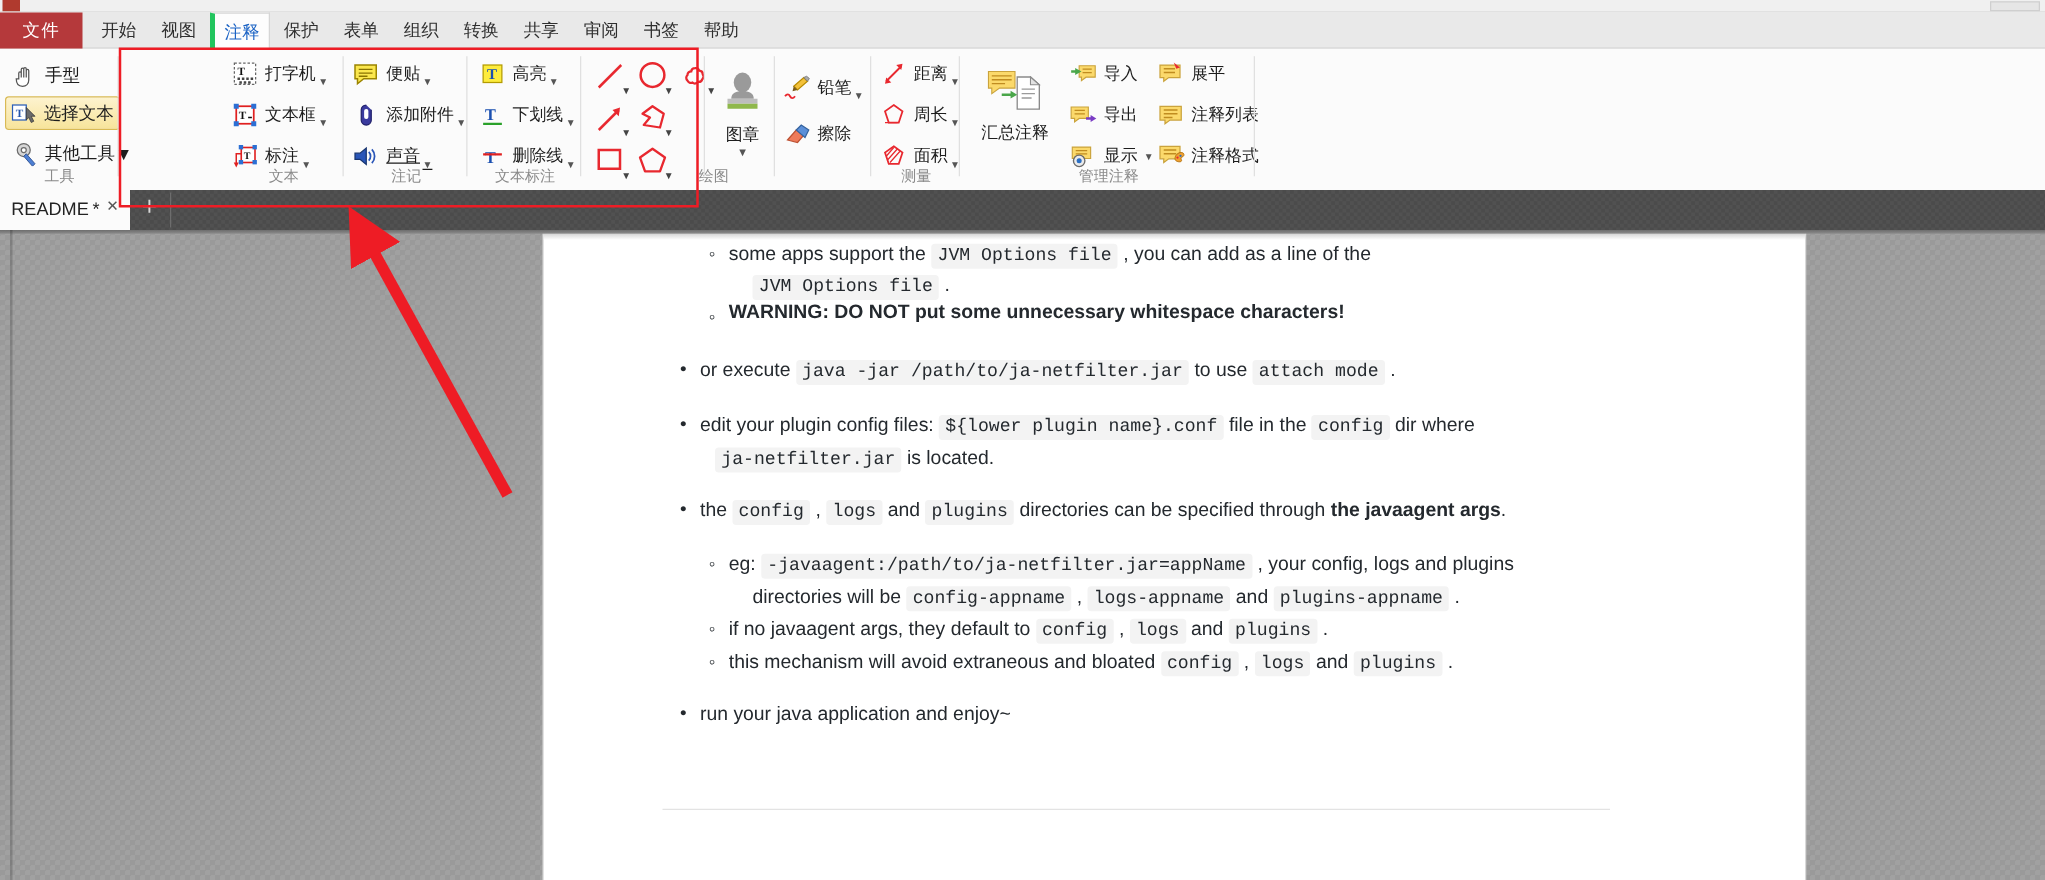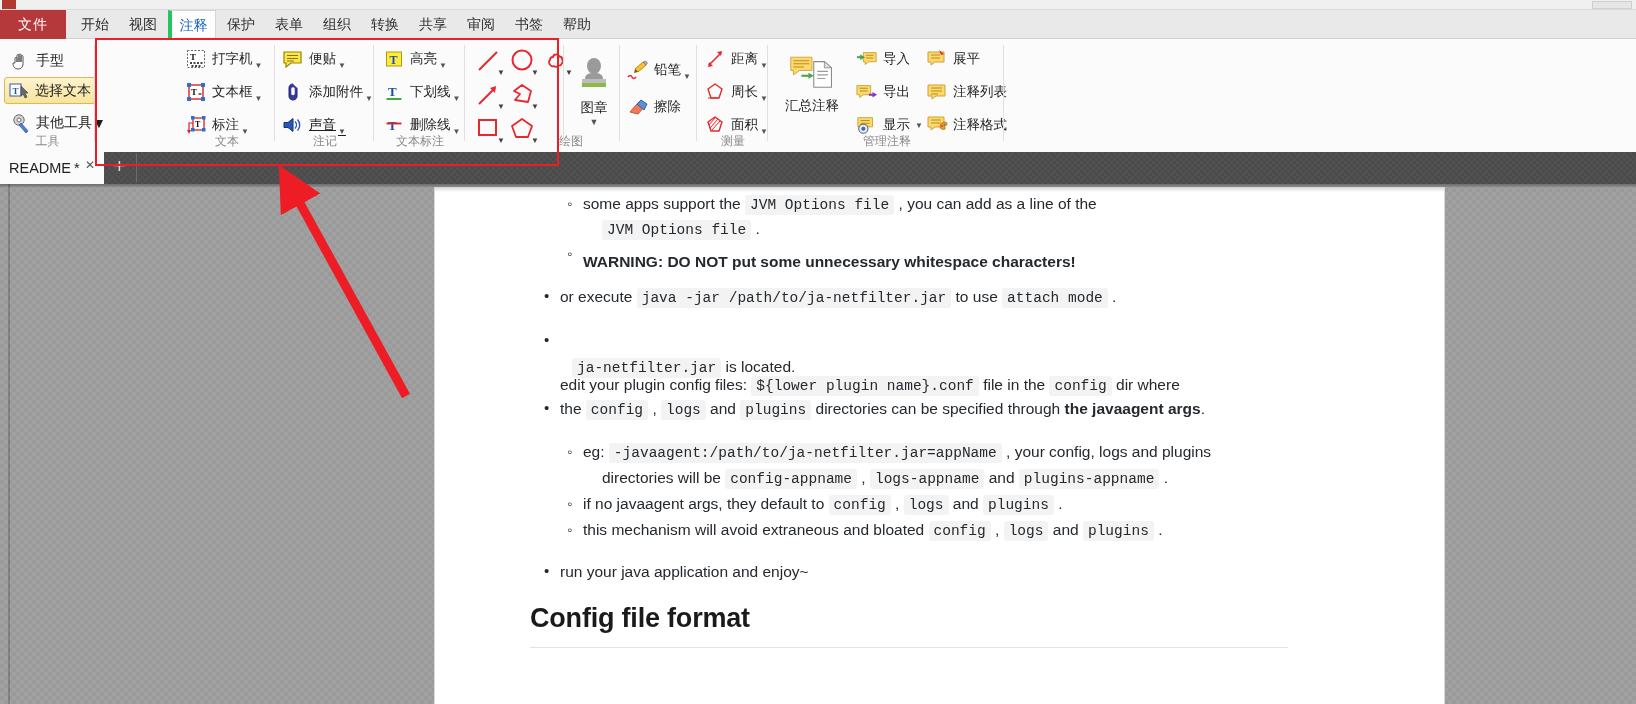--- a/index.html
+++ b/index.html
@@ -590,39 +590,38 @@
   <div id="viewerTopEdge"></div>
   <div id="leftGutterLine"></div>
 
   <div id="page">
     <div id="pageTopShade"></div>
     <div id="md">
         <span class="bul circ" style="left: 132px; top: 8px;"></span>
         <div class="bl" style="left: 148px; top: 8px;"><span>some apps support the </span><span class="code">JVM Options file</span><span> , you can add as a line of the</span></div>
         <div class="bl" style="left: 167px; top: 33px;"><span class="code">JVM Options file</span><span> .</span></div>
         <span class="bul circ" style="left: 132px; top: 58px;"></span>
-        <div class="bl" style="left: 148px; top: 66px;"><span class="b">WARNING: DO NOT put some unnecessary whitespace characters!</span></div>
+        <div class="bl" style="left: 148px; top: 54px;"><span class="b">WARNING: DO NOT put some unnecessary whitespace characters!</span></div>
         <span class="bul disc" style="left: 109px; top: 100px;"></span>
         <div class="bl" style="left: 125px; top: 101px;"><span>or execute </span><span class="code">java -jar /path/to/ja-netfilter.jar</span><span> to use </span><span class="code">attach mode</span><span> .</span></div>
         <span class="bul disc" style="left: 109px; top: 144px;"></span>
-        <div class="bl" style="left: 125px; top: 145px; margin-top: 44px;"><span>edit your plugin config files: </span><span class="code">${lower plugin name}.conf</span><span> file in the </span><span class="code">config</span><span> dir where</span></div>
+        <div class="bl" style="left: 125px; top: 145px;"><span>edit your plugin config files: </span><span class="code">${lower plugin name}.conf</span><span> file in the </span><span class="code">config</span><span> dir where</span></div>
         <div class="bl" style="left: 137px; top: 171px;"><span class="code">ja-netfilter.jar</span><span> is located.</span></div>
         <span class="bul disc" style="left: 109px; top: 212px;"></span>
         <div class="bl" style="left: 125px; top: 213px;"><span>the </span><span class="code">config</span><span> , </span><span class="code">logs</span><span> and </span><span class="code">plugins</span><span> directories can be specified through </span><span class="b">the javaagent args</span><span>.</span></div>
         <span class="bul circ" style="left: 132px; top: 256px;"></span>
         <div class="bl" style="left: 148px; top: 256px;"><span>eg: </span><span class="code">-javaagent:/path/to/ja-netfilter.jar=appName</span><span> , your config, logs and plugins</span></div>
         <div class="bl" style="left: 167px; top: 282px;"><span>directories will be </span><span class="code">config-appname</span><span> , </span><span class="code">logs-appname</span><span> and </span><span class="code">plugins-appname</span><span> .</span></div>
         <span class="bul circ" style="left: 132px; top: 308px;"></span>
         <div class="bl" style="left: 148px; top: 308px;"><span>if no javaagent args, they default to </span><span class="code">config</span><span> , </span><span class="code">logs</span><span> and </span><span class="code">plugins</span><span> .</span></div>
         <span class="bul circ" style="left: 132px; top: 334px;"></span>
         <div class="bl" style="left: 148px; top: 334px;"><span>this mechanism will avoid extraneous and bloated </span><span class="code">config</span><span> , </span><span class="code">logs</span><span> and </span><span class="code">plugins</span><span> .</span></div>
         <span class="bul disc" style="left: 109px; top: 375px;"></span>
         <div class="bl" style="left: 125px; top: 376px;"><span>run your java application and enjoy~</span></div>
       </div>
-    <div id="h2">Config file format</div>
     <div id="hr"></div>
   </div>
 
 </div>
 
 <div id="redbox" style="left: 95px; top: 38px; width: 464px; height: 128px; border-color: rgb(238, 28, 37);"></div>
 <svg id="arrowSvg">
   <defs>
     <marker id="ah" markerWidth="5" markerHeight="5" refX="2.2" refY="2.5" orient="auto">
       <path d="M0,0 L5,2.5 L0,5 z" fill="#ee1c25"></path>

